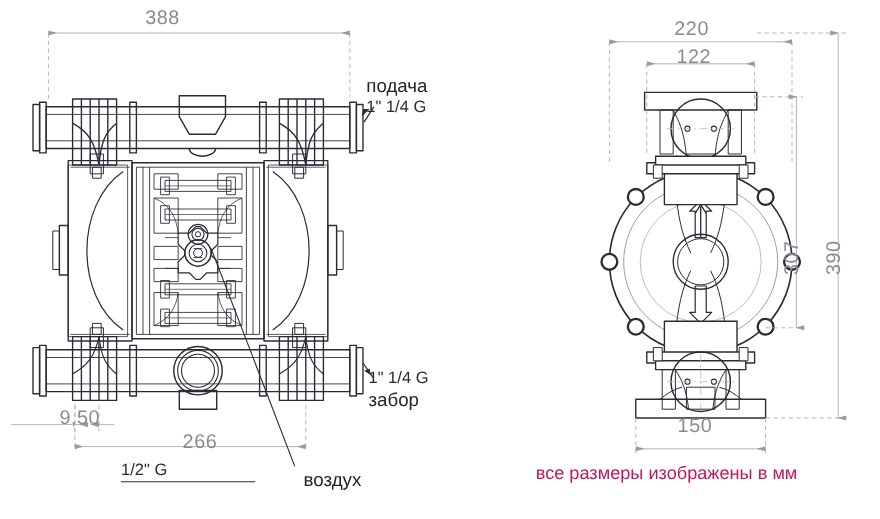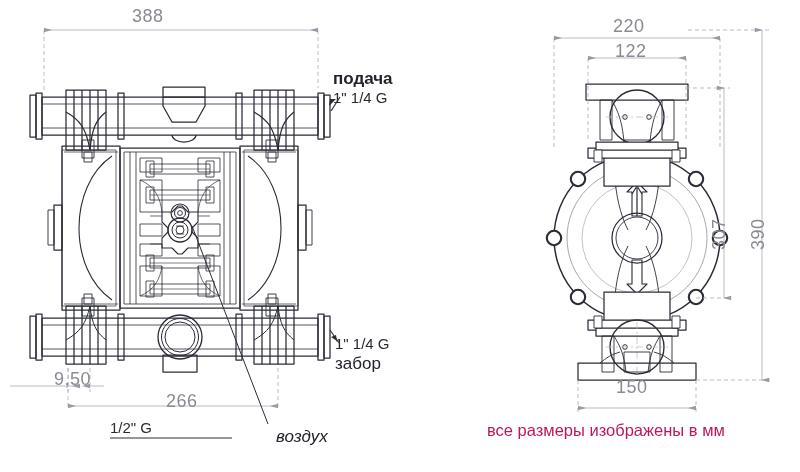--- a/index.html
+++ b/index.html
@@ -367,28 +367,28 @@
       <path d="M110 438 L232 438" stroke-width="1"></path>
     </g>
   </svg>
 
   <div class="lbl dim-text" style="left:132px; top:7px;">388</div>
 
   <div class="lbl dim-text" style="left:10px; top:370px;margin-left:44px;">9,50</div>
 
   <div class="lbl dim-text" style="left:166px; top:392px;">266</div>
 
-  <div class="lbl note-text" style="left:333px; top:70px;font-weight:bold;">подача</div>
+  <div class="lbl note-text" style="left:333px; top:70px;">подача</div>
   <div class="lbl thread-text" style="left:333px; top:90px;">1" 1/4 G</div>
 
   <div class="lbl thread-text" style="left:335px; top:336px;">1" 1/4 G</div>
   <div class="lbl note-text" style="left:335px; top:355px;">забор</div>
 
   <div class="lbl thread-text" style="left:110px; top:420px;">1/2" G</div>
-  <div class="lbl note-text" style="left:276px; top:428px;font-style:italic;">воздух</div>
+  <div class="lbl note-text" style="left:276px; top:428px;">воздух</div>
 
   <div class="lbl dim-text" style="left:613px; top:17px;">220</div>
 
   <div class="lbl dim-text" style="left:615px; top:42px;">122</div>
 
   <div class="lbl dim-text vert" style="left:710px; top:250px;">307</div>
 
   <div class="lbl dim-text vert" style="left:749px; top:250px;">390</div>
 
   <div class="lbl dim-text" style="left:616px; top:378px;">150</div>

